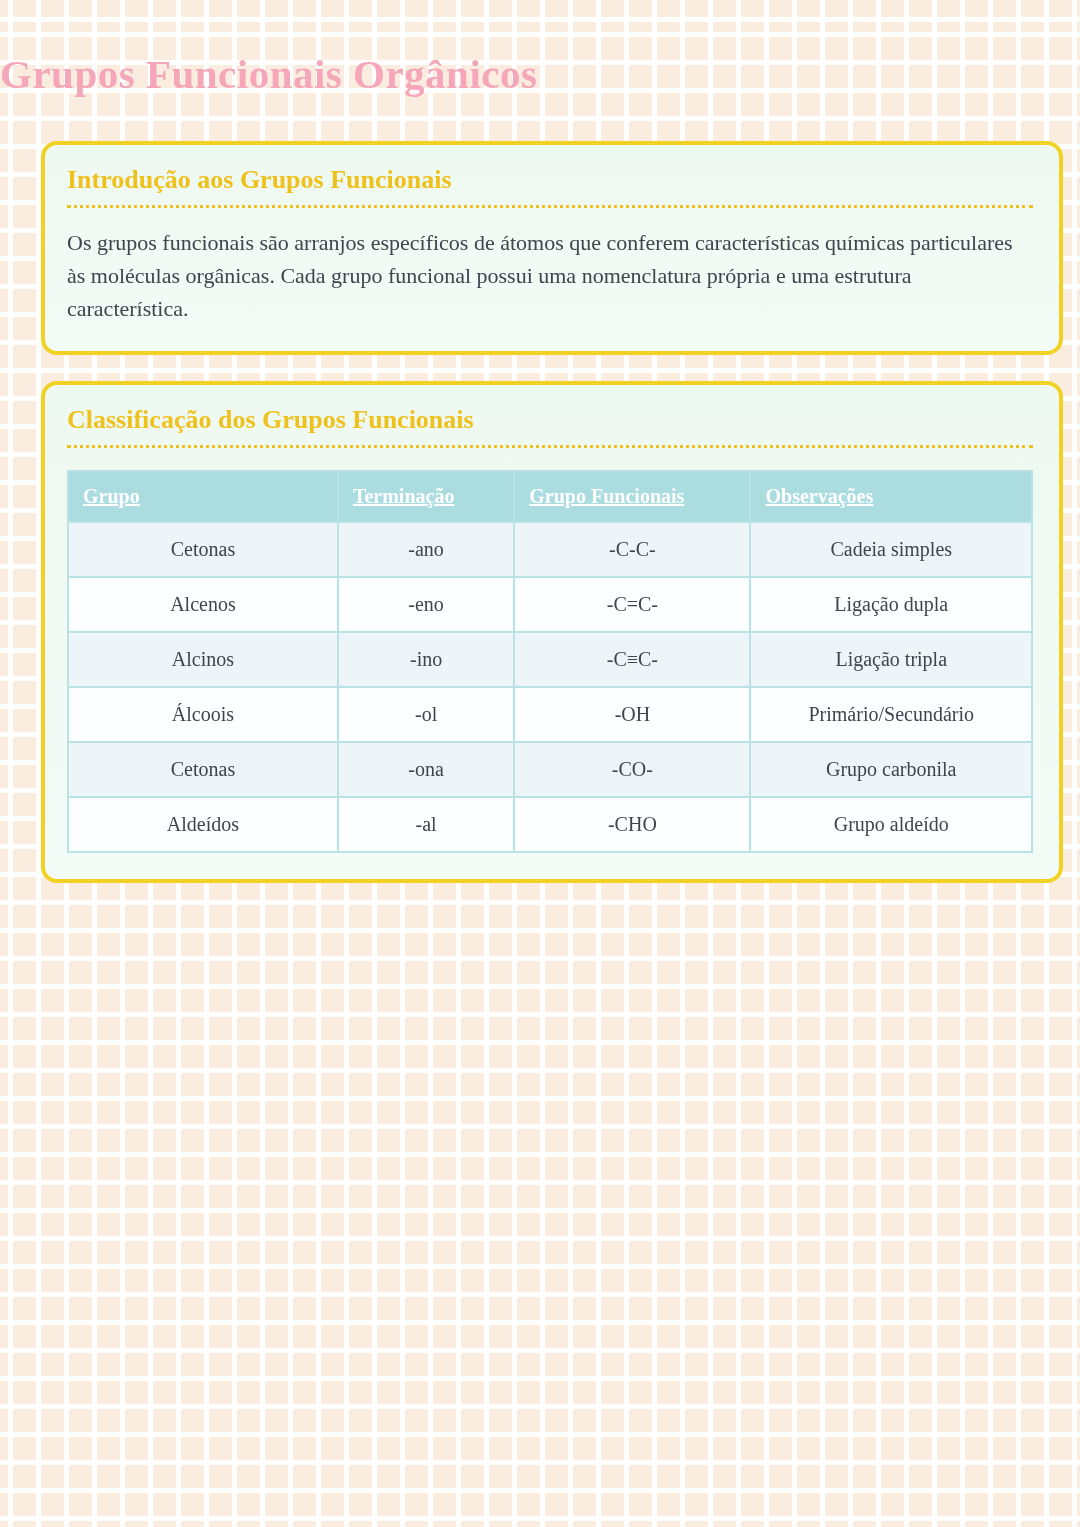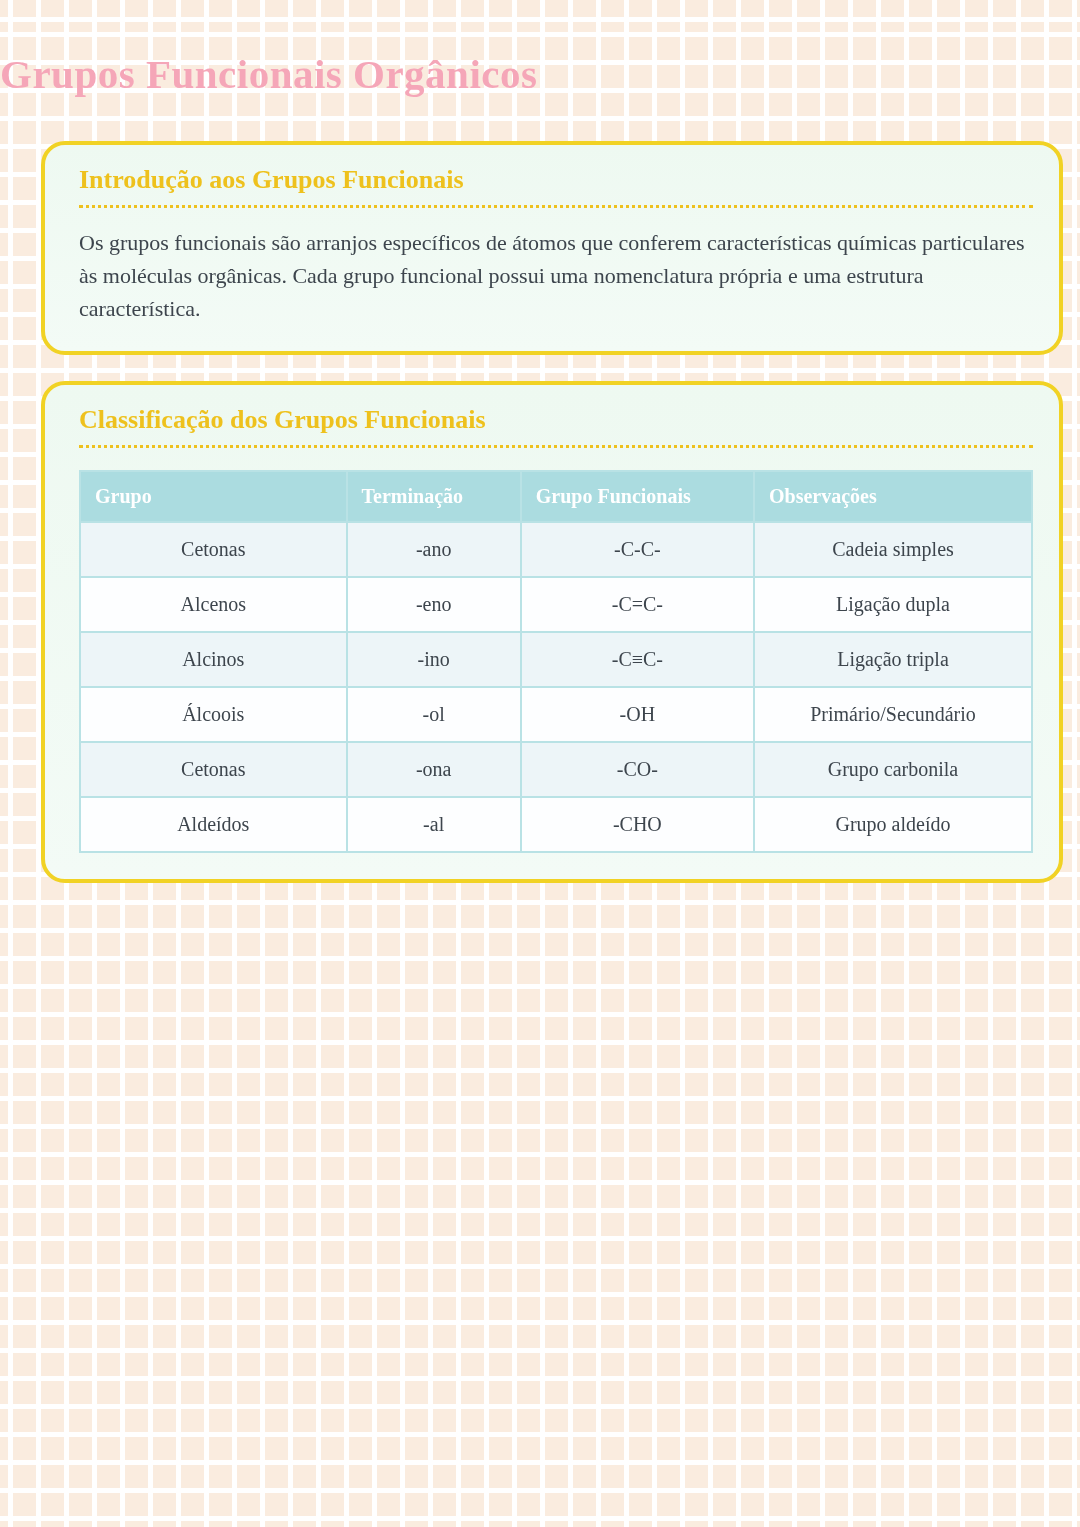--- a/index.html
+++ b/index.html
@@ -17,22 +17,22 @@
     padding-top: 50px;
     font-size: 41px;
     font-weight: bold;
     letter-spacing: 0.5px;
     color: var(--title-pink, #f5a6b8);
   }
   .card {
     margin: 43px 17px 0 41px;
     background: linear-gradient(180deg, #eef9f1 0%, #f3fbf6 100%);
     border: 4px solid var(--card-border-yellow, #f1d224);
-    border-radius: 24px;
-    padding: 20px 26px 26px 34px;
+    border-radius: 16px;
+    padding: 20px 26px 26px 22px;
   }
   .card + .card { margin-top: 26px; }
   .card-heading {
     font-size: 26px;
     font-weight: bold;
     color: var(--heading-yellow, #eec11d);
     padding-bottom: 10px;
     border-bottom: 3px dotted var(--heading-yellow, #eec11d);
   }
   .card-paragraph {
@@ -48,20 +48,21 @@
     border: 2px solid var(--table-border-teal, #b9e2e5);
   }
   th {
     background: var(--table-header-teal, #abdce0);
     color: #ffffff;
     text-align: left;
     font-size: 20px;
     font-weight: bold;
     padding: 13px 14px;
     border: 2px solid var(--table-border-teal, #b9e2e5);
+    text-decoration: underline;
   }
   td {
     text-align: center;
     font-size: 20px;
     color: var(--text-dark, #3d454d);
     padding: 15px 10px;
     border: 2px solid var(--table-border-teal, #b9e2e5);
     background: #fdfeff;
   }
   tbody tr:nth-child(odd) td { background: var(--row-stripe-blue, #edf5f8); }

